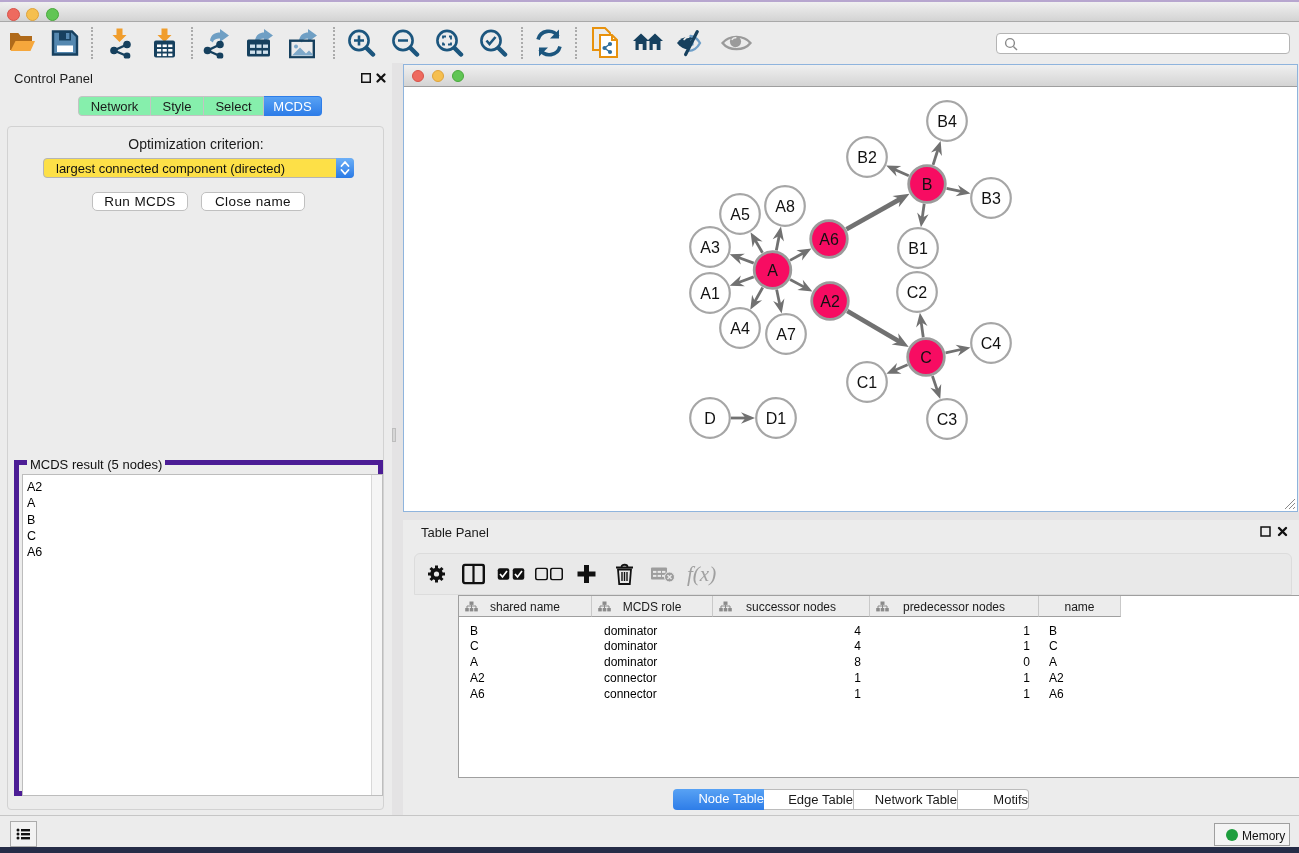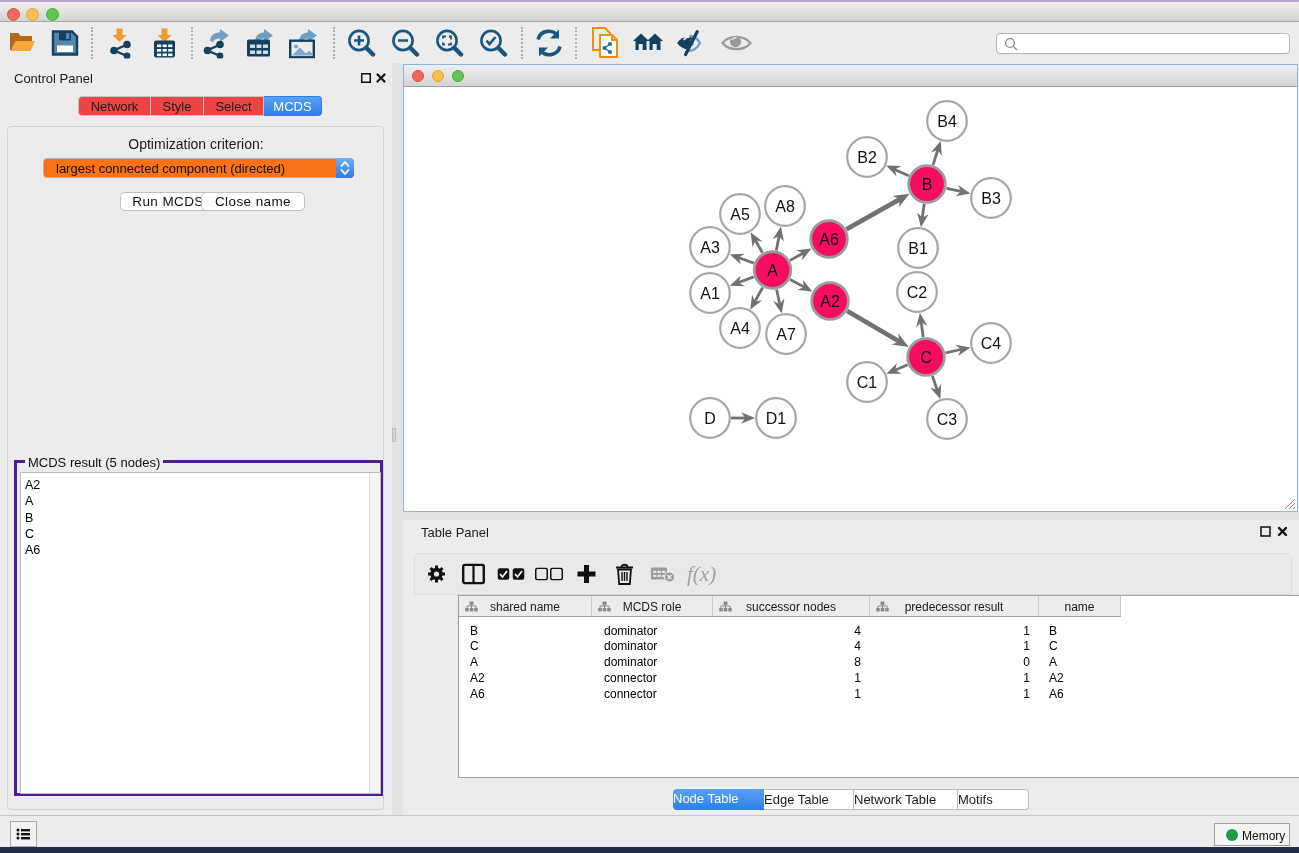--- a/index.html
+++ b/index.html
@@ -26,38 +26,38 @@
   border-left:2px dotted #ababab; }
 #searchbox { left:996px; top:10px; width:294px; height:21px; background:#fff;
   border:1px solid #b4b4b4; border-radius:4px; }
 #searchbox svg { position:absolute; left:7px; top:3px; }
 
 
 #cpanel { left:0; top:63px; width:392px; height:752px; background:#ececec; }
 #cpanel .phead { position:absolute; left:14px; top:8px; font-size:13px; color:#1c1c1c; }
 .winbtns { position:absolute; }
 #cptabs { position:absolute; left:78px; top:33px; height:20px; display:flex; font-size:13px; }
-#cptabs .tab { background:#ef4444; border:1px solid #c3c3c3; border-left:none;
+#cptabs .tab { background:#86efac; border:1px solid #c3c3c3; border-left:none;
   padding-top:2px; text-align:center; color:#1a1a1a; }
 #cptabs .tab:first-child { border-left:1px solid #c3c3c3; border-radius:4px 0 0 4px; }
 #cptabs .tab.sel { background:linear-gradient(#58a2f4,#2e7de8); color:#fff;
   border-color:#2e7de8; border-radius:0 4px 4px 0; }
 #cpinner { position:absolute; left:7px; top:63px; width:377px; height:684px;
   border:1px solid #d2d2d2; border-radius:4px; background:#ececec; }
 #optlabel { position:absolute; left:0; width:100%; top:73px; text-align:center;
   font-size:14px; color:#1b1b1b; }
-#dropdown { left:43px; top:95px; width:311px; height:20px; background:#f97316;
+#dropdown { left:43px; top:95px; width:311px; height:20px; background:#fde047;
   border:1px solid #b5b5b5; border-radius:4px; font-size:13px; color:#111; }
 #dropdown .txt { position:absolute; left:12px; top:2px; }
 #dropdown .step { position:absolute; right:-1px; top:-1px; width:18px; height:20px;
   background:linear-gradient(#6db0f7,#2a7ae6); border-radius:0 4px 4px 0; }
 .btn { position:absolute; height:19px; background:#fff; border:1px solid #c0c0c0;
   border-radius:5px; font-size:13.5px; color:#111; text-align:center; letter-spacing:0.4px; }
 #grpbox { position:absolute; left:14px; top:397px; width:369px; height:336px;
-  border:3px solid #4c1d95; }
+  border:5px solid #4c1d95; }
 #grpbox .gtitle { position:absolute; left:8px; top:-8px; background:#ececec;
   padding:0 3px; font-size:13px; color:#111; }
 #listbox { position:absolute; left:3px; top:9px; width:361px; height:322px;
   background:#fff; border:1px solid #bdbdbd; font-size:12.5px; color:#000; }
 #listbox .li { padding-left:4px; height:16.3px; line-height:16.3px; }
 #listbox .sbar { position:absolute; right:0px; top:0px; width:11px; height:100%;
   background:#f5f5f5; border-left:1px solid #d8d8d8; }
 
 
 #vdiv { left:392px; top:63px; width:11px; height:752px; background:#e4e3e4; }
@@ -82,21 +82,21 @@
   background:#e9e9e9; border:1px solid #dcdcdc; border-radius:6px 6px 0 0; }
 #ttoolbar svg { position:absolute; top:50%; transform:translateY(-50%); }
 #ttable { position:absolute; left:11px; top:75px; width:976px; height:183px;
   background:#fff; border:1px solid #9f9f9f; font-size:12px;margin-left:44px; }
 .thdr { position:absolute; top:0; height:21px; background:#ececec;
   border-right:1px solid #c9c9c9; border-bottom:1px solid #9f9f9f; }
 .thdr .lbl { position:absolute; width:100%; text-align:center; top:4px; color:#1a1a1a; }
 .trow { position:absolute; height:16px; line-height:16px; color:#000; }
 #ttabs { position:absolute; left:270px; top:269px; height:21px; display:flex; font-size:13px; }
 #ttabs .tab { background:#fff; border:1px solid #bcbcbc; border-left:none;
-  padding-top:2px; text-align:left; color:#1a1a1a; }
+  padding-top:2px; text-align:right; color:#1a1a1a; }
 #ttabs .tab:first-child { border:none; border-radius:4px 0 0 4px;
   background:linear-gradient(#58a2f4,#2e7de8); color:#fff; }
 #ttabs .tab:last-child { border-radius:0 4px 4px 0; }
 
 
 #statusbar { left:0; top:815px; width:1299px; height:32px; background:#ececec;
   border-top:1px solid #c6c6c6; }
 #listbtn { position:absolute; left:10px; top:5px; width:27px; height:26px;
   background:#f2f2f2; border:1px solid #ababab; }
 #membtn { position:absolute; right:9px; top:7px; width:76px; height:23px;
@@ -276,21 +276,21 @@
   <div id="optlabel">Optimization criterion:</div>
   <div class="abs" id="dropdown">
     <div class="txt">largest connected component (directed)</div>
     <div class="step">
       <svg width="18" height="20" viewBox="0 0 18 20">
         <path d="M5.5 8 L9 4 L12.5 8" fill="none" stroke="#fff" stroke-width="1.8" stroke-linecap="round" stroke-linejoin="round"></path>
         <path d="M5.5 12 L9 16 L12.5 12" fill="none" stroke="#fff" stroke-width="1.8" stroke-linecap="round" stroke-linejoin="round"></path>
       </svg>
     </div>
   </div>
-  <div class="btn" style="left:92px; top:129px; width:96px; line-height:18px;margin-left:28px;">Run MCDS</div>
+  <div class="btn" style="left:92px; top:129px; width:96px; line-height:18px;">Run MCDS</div>
   <div class="btn" style="left:201px; top:129px; width:104px; line-height:18px;">Close name</div>
   <div id="grpbox">
     <div class="gtitle">MCDS result (5 nodes)</div>
     <div id="listbox" style="padding-top:4px;">
       <div class="li">A2</div>
       <div class="li">A</div>
       <div class="li">B</div>
       <div class="li">C</div>
       <div class="li">A6</div>
       <div class="sbar"></div>
@@ -497,21 +497,21 @@
         <div class="lbl">successor nodes</div>
       </div>
     <div class="thdr" style="left:411px;width:169px;">
         <svg width="13" height="12" viewBox="0 0 13 12" style="position:absolute;left:6px;top:5px;">
           <rect x="4.5" y="0.5" width="4" height="3.4" fill="#8a8a8a"></rect>
           <rect x="0.2" y="7" width="3.6" height="3.4" fill="#8a8a8a"></rect>
           <rect x="4.7" y="7" width="3.6" height="3.4" fill="#8a8a8a"></rect>
           <rect x="9.2" y="7" width="3.6" height="3.4" fill="#8a8a8a"></rect>
           <path d="M2 7 L2 5 L11 5 L11 7 M6.5 4 L6.5 7" stroke="#8a8a8a" fill="none" stroke-width="1"></path>
         </svg>
-        <div class="lbl">predecessor result</div>
+        <div class="lbl">predecessor nodes</div>
       </div>
     <div class="thdr" style="left:580px;width:82px;">
         <div class="lbl">name</div>
       </div>
     <div class="trow" style="left:11px;top:26.5px;">B</div>
     <div class="trow" style="left:145px;top:26.5px;">dominator</div>
     <div class="trow" style="left:254px;width:148px;top:26.5px;text-align:right;">4</div>
     <div class="trow" style="left:411px;width:160px;top:26.5px;text-align:right;">1</div>
     <div class="trow" style="left:590px;top:26.5px;">B</div>
     <div class="trow" style="left:11px;top:42.25px;">C</div>

